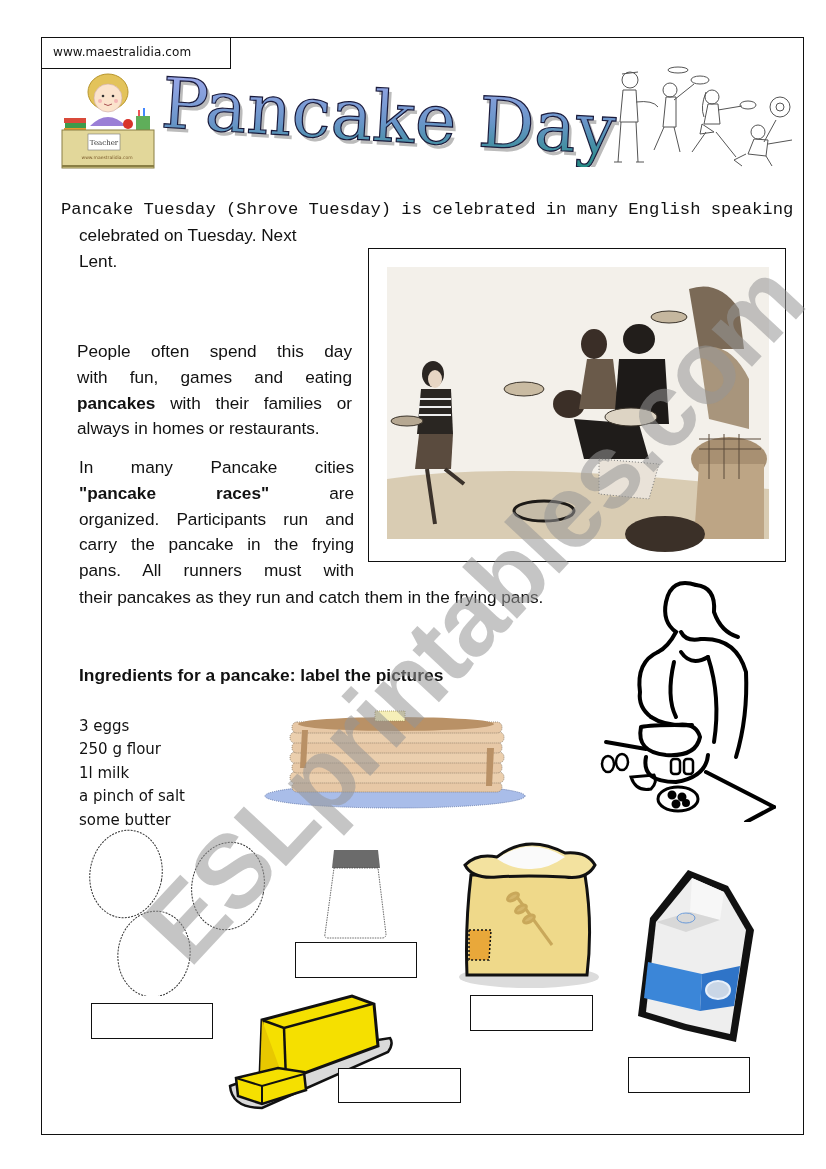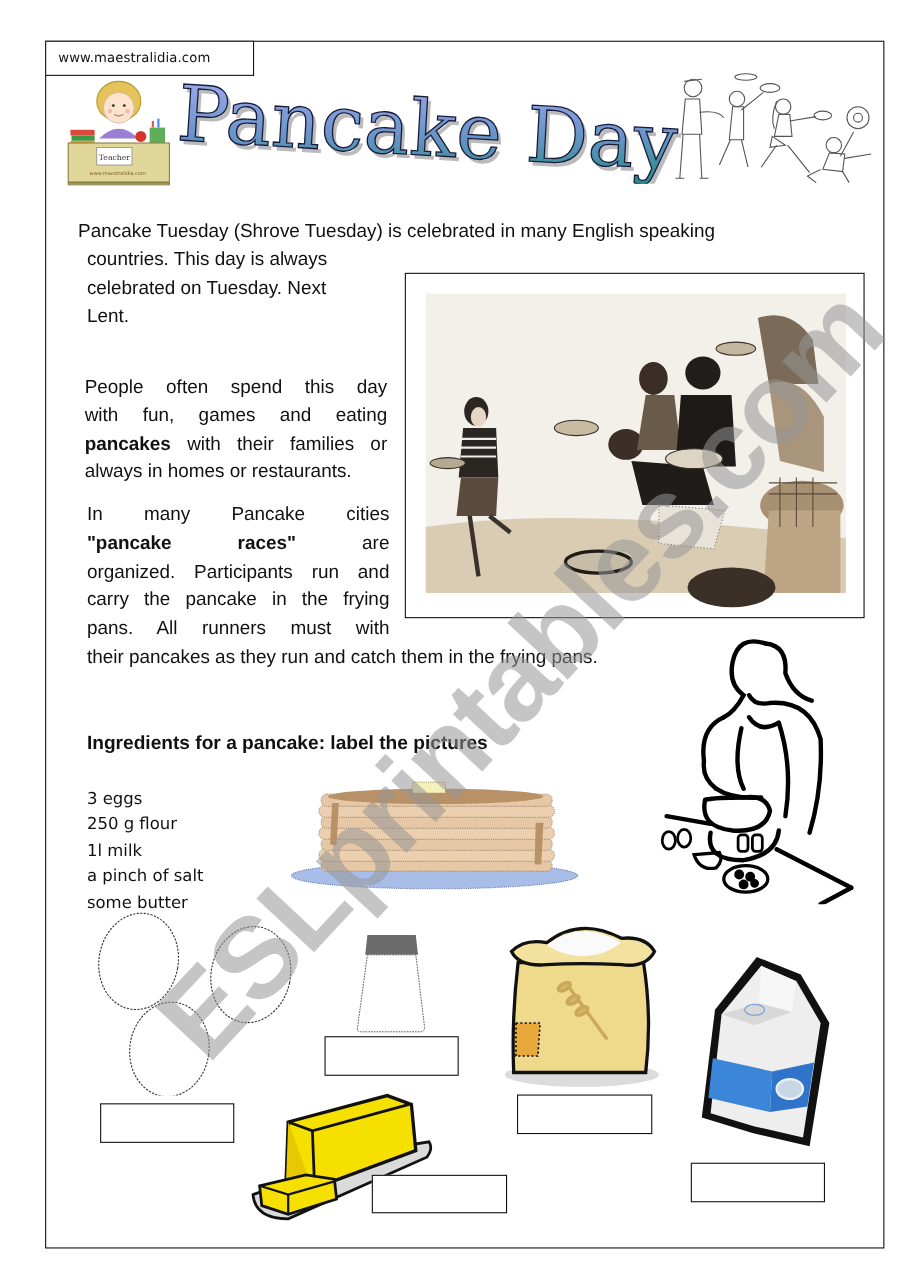--- a/index.html
+++ b/index.html
@@ -105,23 +105,22 @@
     <circle cx="150" cy="70" r="7"></circle>
     <path d="M146 77 L140 92 L158 94 L160 78 Z"></path>
     <path d="M138 92 L126 98 L134 104 M158 94 L164 104"></path>
     <path d="M156 80 L168 58"></path>
       <circle cx="172" cy="45" r="10"></circle>
       <circle cx="172" cy="45" r="4"></circle>
     <path d="M160 82 L184 78"></path>
   </svg>
 </div>
 
-<div class="para" style="left:71px;top:197px;white-space:nowrap;">Pancake Tuesday (Shrove Tuesday) is celebrated in many English speaking</div>
+<div class="para" style="left:61px;top:197px;white-space:nowrap;font-family:Liberation Mono, monospace;">Pancake Tuesday (Shrove Tuesday) is celebrated in many English speaking</div>
 <div class="para" style="left:79px;top:223px;width:270px;">
-  <div>countries. This day is always</div>
   <div>celebrated  on Tuesday. Next</div>
   <div>Lent.</div>
 </div>
 
 <div class="para" style="left:77px;top:339px;width:275px;">
   <div class="just">People often  spend this day</div>
   <div class="just">with fun, games and eating</div>
   <div class="just"><b>pancakes</b><span> with their families or</span></div>
   <div>always in homes or restaurants.</div>
 </div>

